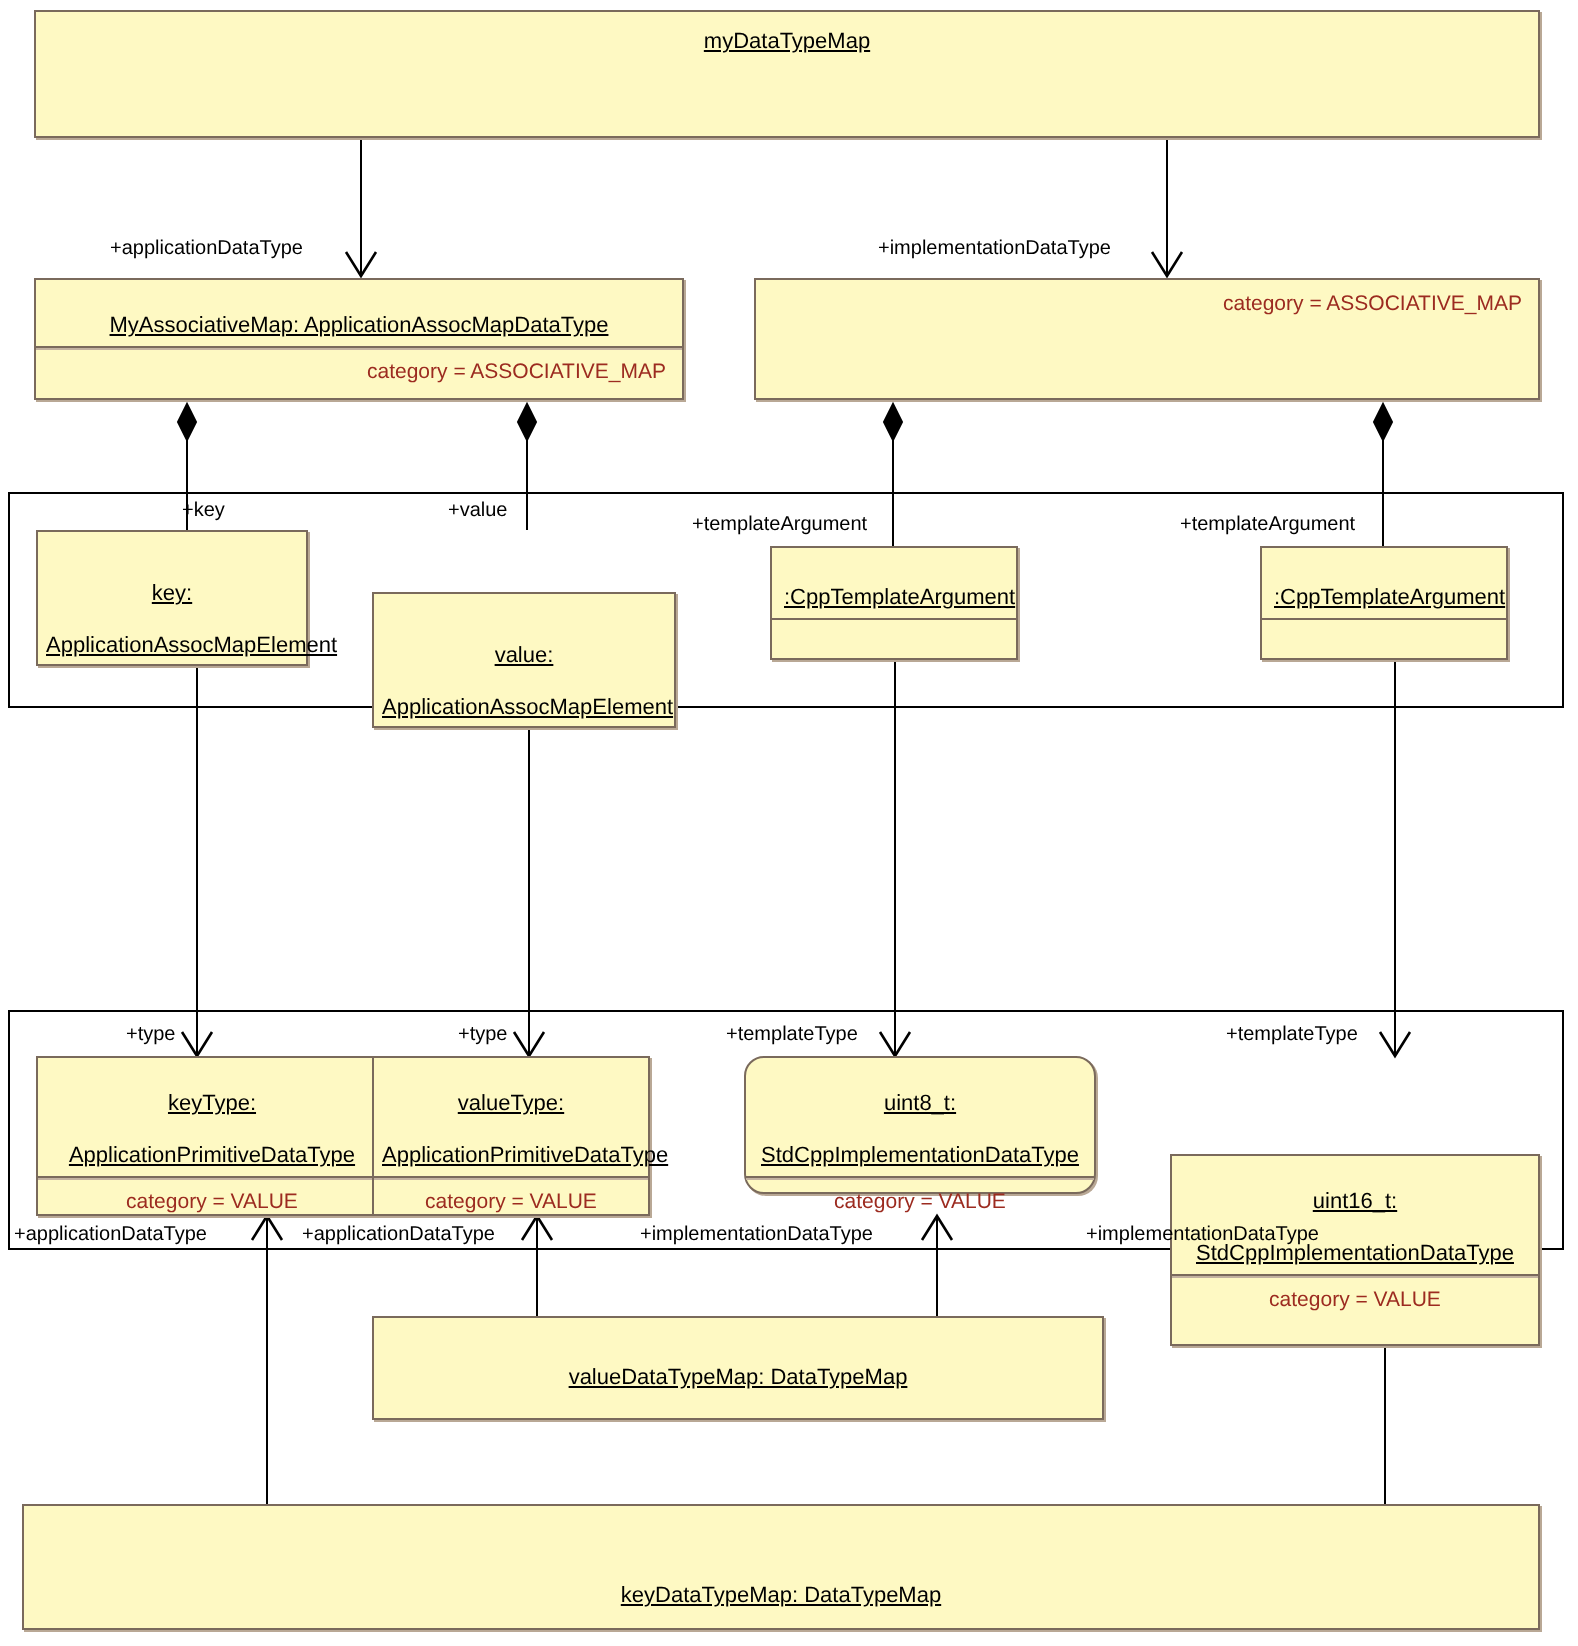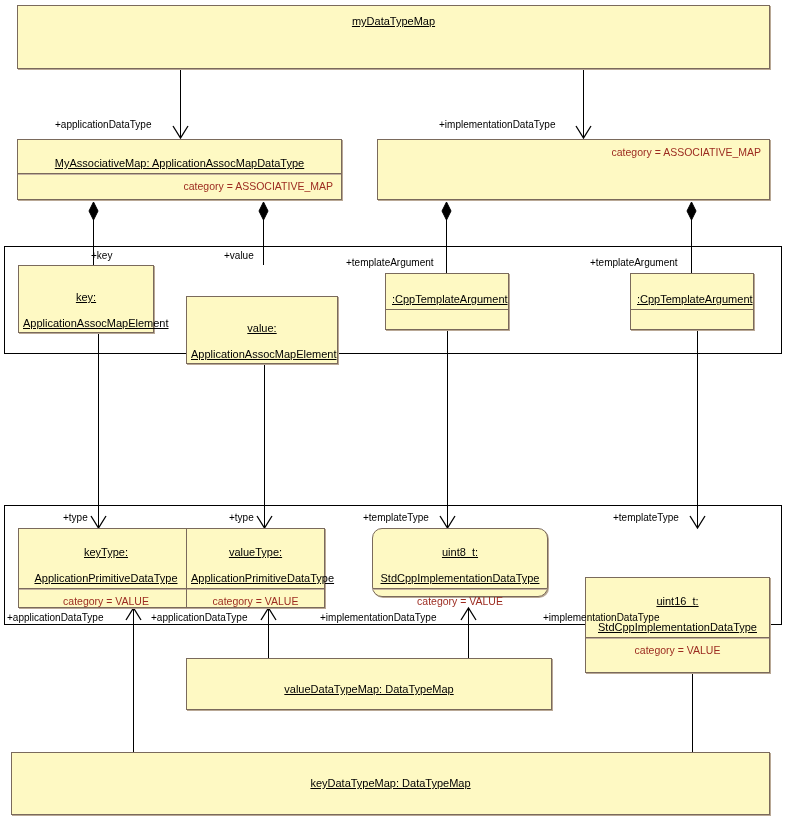--- a/index.html
+++ b/index.html
@@ -224,18 +224,18 @@
   <div class="edge-label" style="left:320px; top:612px;">+implementationDataType</div>
   <div class="edge-label" style="left:543px; top:612px;">+implementationDataType</div>
 
   <div class="obj" style="left:186px; top:658px; width:366px; height:52px;">
     <div class="title" style="padding-top:11px;">
       <span class="u">valueDataTypeMap: DataTypeMap</span>
     </div>
   </div>
 
   <div class="obj" style="left:11px; top:752px; width:759px; height:63px;">
-    <div class="title" style="padding-top:11px;">
+    <div class="title" style="padding-top:26px;">
       <span class="u">keyDataTypeMap: DataTypeMap</span>
     </div>
   </div>
 
 </div>
 
 </body></html>

